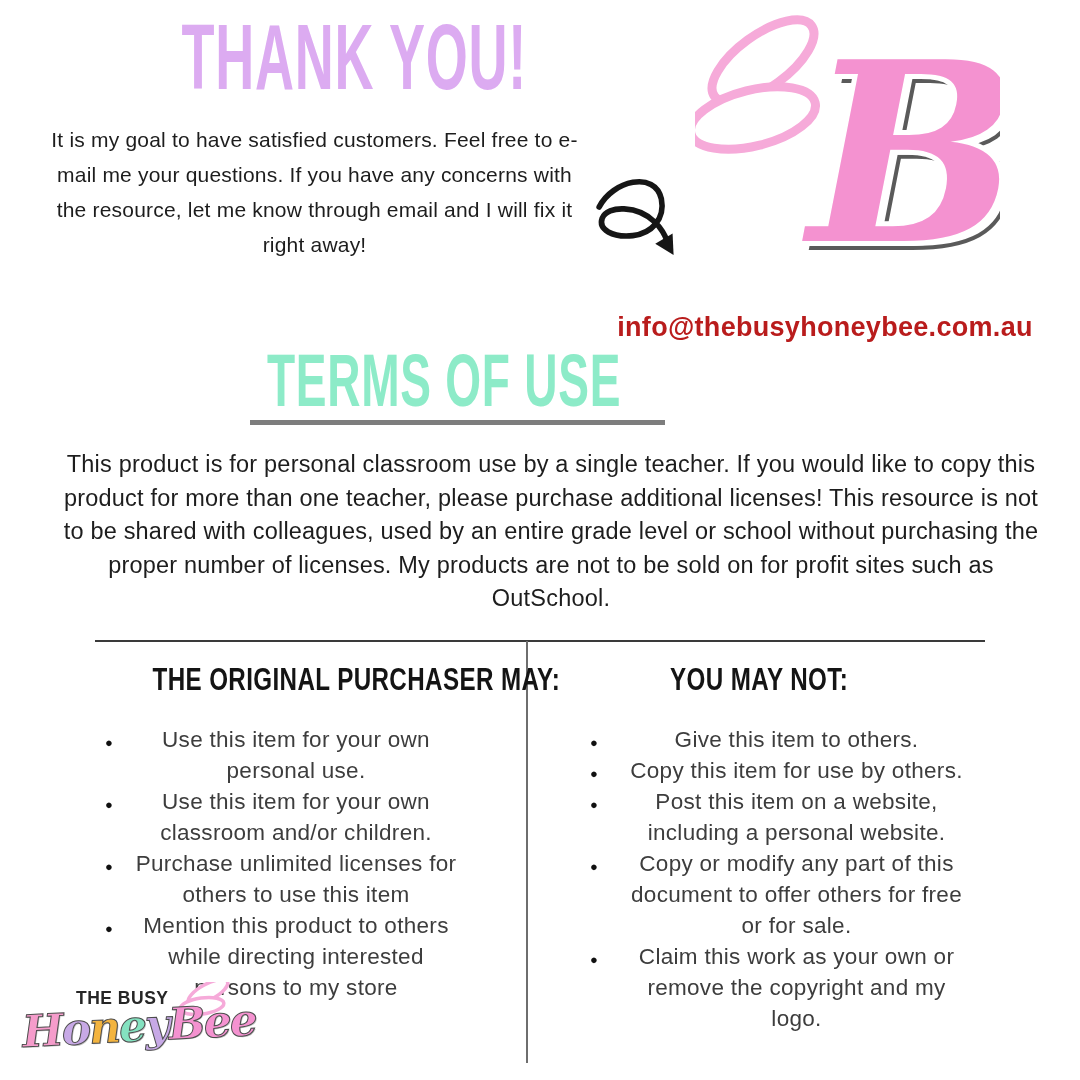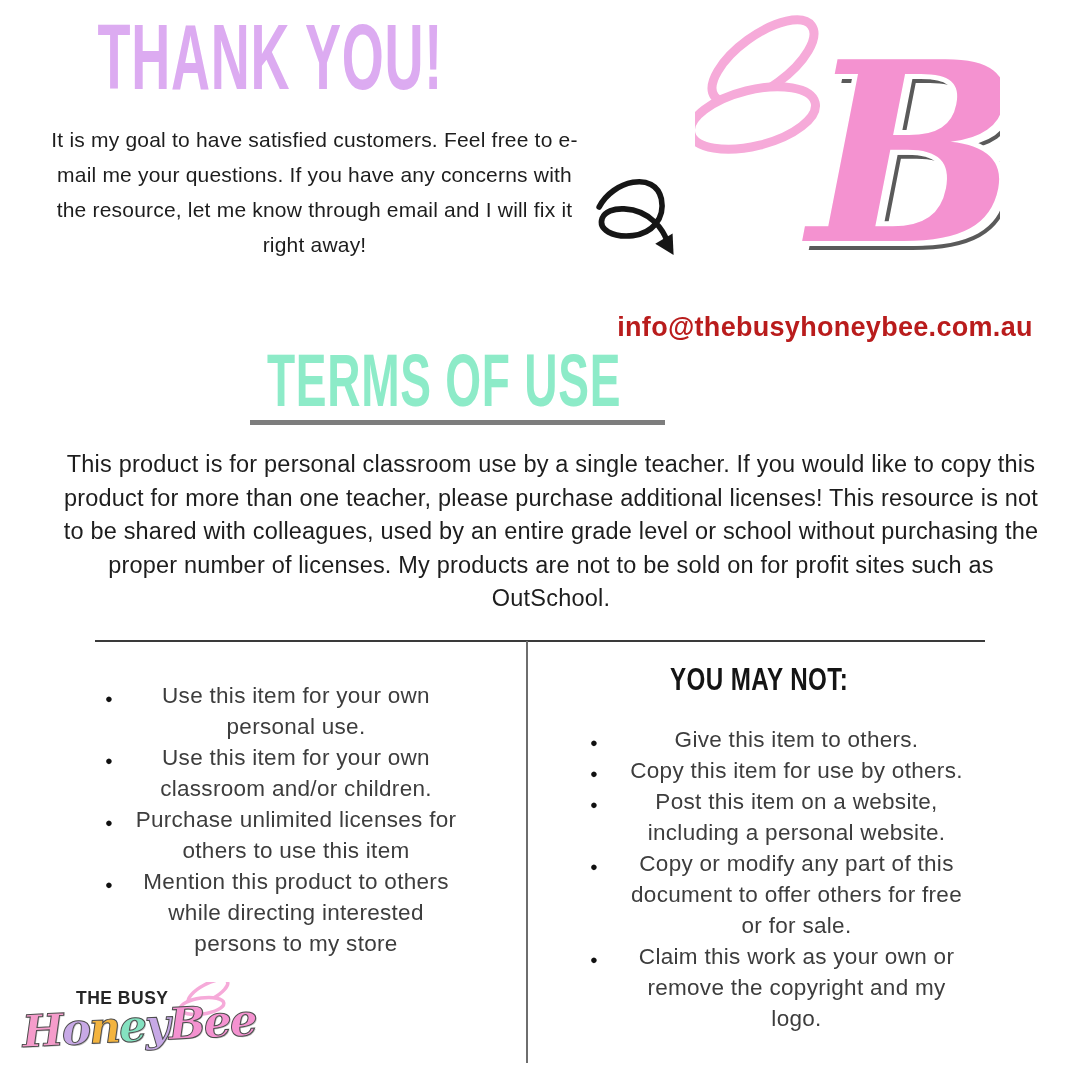--- a/index.html
+++ b/index.html
@@ -5,21 +5,21 @@
   html,body { margin:0; padding:0; }
   body {
     width:1080px; height:1080px; background:#ffffff;
     font-family:"Liberation Sans", sans-serif;
     -webkit-font-smoothing:antialiased;
   }
   .page { position:relative; width:1080px; height:1080px; background:#ffffff; overflow:hidden; }
 
   
   .display { display:inline-block; font-weight:bold; white-space:nowrap; transform-origin:center; }
-  .thank-title-wrap { position:absolute; left:40px; top:16px; width:545px; text-align:left; }
+  .thank-title-wrap { position:absolute; left:40px; top:16px; width:545px; text-align:right; }
   .thank-title-wrap .display { font-size:72px; transform:scale(0.75,1.28); letter-spacing:1px; }
 
   .terms-title-wrap { position:absolute; left:0; top:344px; width:888px; text-align:center; }
   .terms-title-wrap .display { font-size:64px; transform:scale(0.72,1.15); letter-spacing:1px; }
   .terms-underline { width:415px; height:5px; background:#7d7d7d; margin:2px auto 0; transform:translateX(13px); }
 
   
   .body-text { position:absolute; text-align:center; color:#1d1d1d; margin:0; letter-spacing:0.2px; }
   .thank-body { left:42px; top:122px; width:545px; font-size:21px; line-height:35px; }
   .terms-body { left:56px; top:448px; width:990px; font-size:23.5px; line-height:33.5px; }
@@ -97,20 +97,23 @@
     <span class="display" style="color: rgb(141, 235, 200);">TERMS OF USE</span>
     <div class="terms-underline"></div>
   </div>
 
   <p class="body-text terms-body">This product is for personal classroom use by a single teacher. If you would like to copy this product for more than one teacher, please purchase additional licenses! This resource is not to be shared with colleagues, used by an entire grade level or school without purchasing the proper number of licenses. My products are not to be sold on for profit sites such as OutSchool.</p>
 
   <div class="hline"></div>
   <div class="vline"></div>
 
   <div class="col col-left">
+    <div class="col-heading">
+      <span class="display">THE ORIGINAL PURCHASER MAY:</span>
+    </div>
     <ul>
       <li>Use this item for your own personal use.</li>
       <li>Use this item for your own classroom and/or children.</li>
       <li>Purchase unlimited licenses for others to use this item</li>
       <li>Mention this product to others while directing interested persons to my store</li>
     </ul>
   </div>
 
   <div class="col col-right">
     <div class="col-heading">

